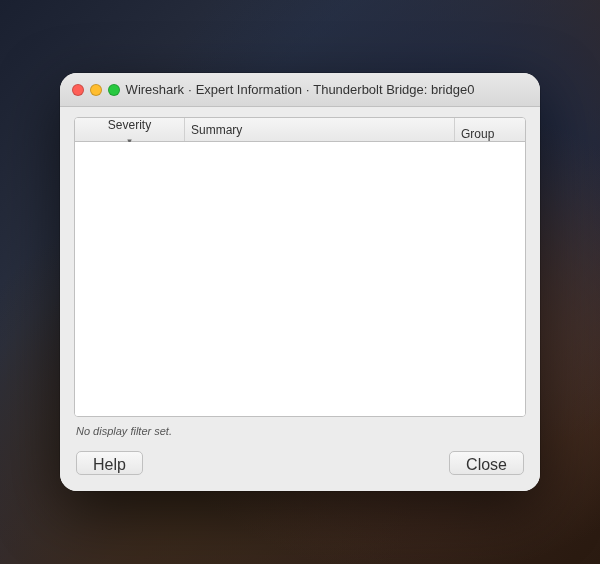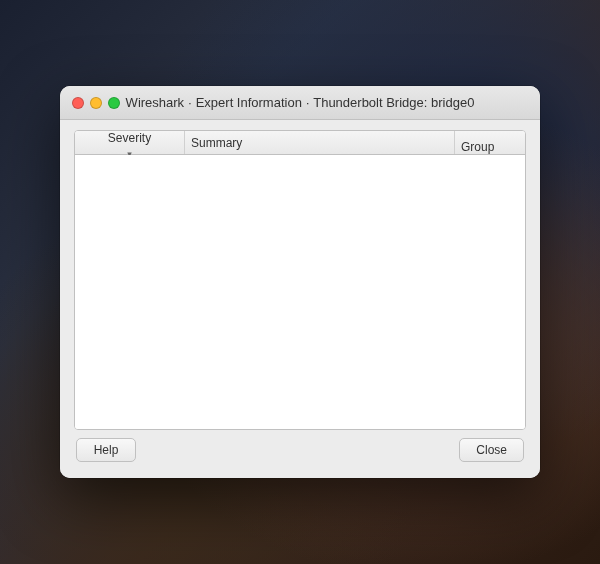--- a/index.html
+++ b/index.html
@@ -30,21 +30,21 @@
         radial-gradient(ellipse at 80% 30%, #1a2a4a 0%, transparent 50%),
         linear-gradient(135deg, #1a2030 0%, #2a3040 30%, #3a2820 60%, #2a1a10 100%);
       z-index: 0;
     }
 
     .window {
       position: relative;
       z-index: 1;
       width: 480px;
       background: #ececec;
-      border-radius: 10px;
+      border-radius: 17px;
       box-shadow: 0 20px 60px rgba(0,0,0,0.6), 0 0 0 0.5px rgba(0,0,0,0.3);
       overflow: hidden;
     }
 
     .titlebar {
       background: linear-gradient(to bottom, #e8e8e8, #d8d8d8);
       height: 34px;
       display: flex;
       align-items: center;
       padding: 0 12px;
@@ -254,21 +254,21 @@
       align-items: center;
       padding: 8px 2px 2px 2px;
     }
 
     .btn {
       height: 24px;
       background: linear-gradient(to bottom, #f8f8f8, #e8e8e8);
       border: 1px solid #c0c0c0;
       border-radius: 5px;
       padding: 4px 16px;
-      font-size: 12px;
+      font-size: 16px;
       color: #333;
       cursor: pointer;
       min-width: 60px;
     }
 
     
     input[type="checkbox"]:checked {
       accent-color: #0070c9;
     }
   </style>
@@ -297,20 +297,23 @@
         <div class="col-summary">
           <span>Summary</span>
         </div>
         <div class="col-group">
           <span>Group</span>
         </div>
       </div>
       <div class="table-body"></div>
     </div>
 
+    <div class="status-bar">
+      <span>No display filter set.</span>
+    </div>
 
 
     <div class="button-row">
       <button class="btn">Help</button>
       <button class="btn">Close</button>
     </div>
   </div>
 </div>
 
 </body></html>

